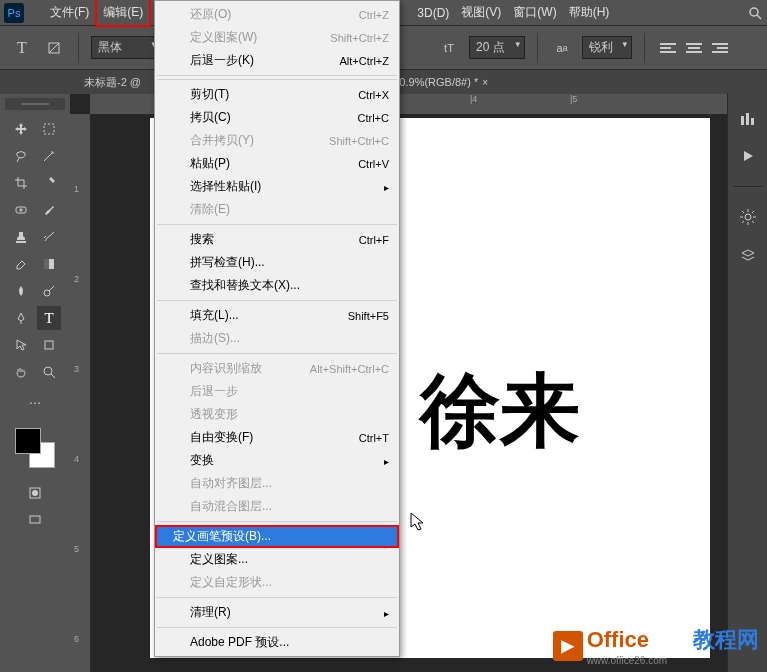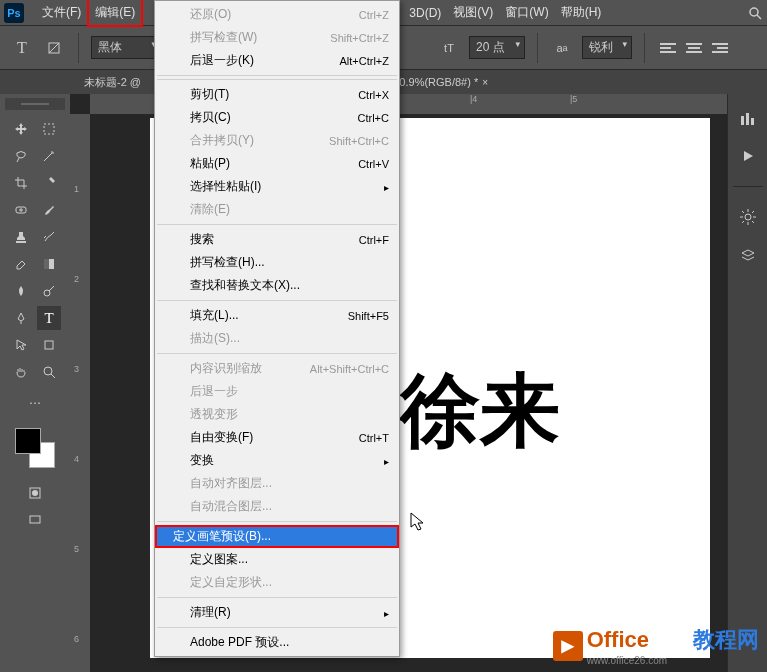--- a/index.html
+++ b/index.html
@@ -19,27 +19,27 @@
       display: flex;
       align-items: center;
       padding-left: 4px;
       border-bottom: 1px solid #2a2a2a;
     }
     .ps-logo {
       width: 20px;
       height: 20px;
       background: #001e36;
       color: #31a8ff;
-      font-weight: bold;
+      font-weight: normal;
       font-size: 11px;
       display: flex;
       align-items: center;
       justify-content: center;
       border-radius: 3px;
-      margin-right: 12px;
+      margin-right: 20px;
     }
     .menu-item {
       padding: 4px 6px;
       color: #e0e0e0;
       cursor: default;
     }
     .menu-item.active {
       border: 2px solid red;
     }
     .toolbar {
@@ -204,21 +204,21 @@
       position: absolute;
       top: 24px;
       left: 80px;
       width: 560px;
       height: 540px;
       background: #fff;
     }
     .canvas-text {
       position: absolute;
       top: 264px;
-      left: 330px;
+      left: 350px;
       font-size: 80px;
       font-weight: bold;
       color: #000;
       font-family: "SimHei", sans-serif;
     }
     .right-panel {
       width: 40px;
       background: #434343;
       border-left: 1px solid #2a2a2a;
       display: flex;
@@ -580,21 +580,21 @@
       </div>
   </div>
 </div>
 
 <div class="dropdown-menu" id="edit-menu">
     <div class="menu-row disabled">
       <span class="menu-label">还原(O)</span>
       <span class="menu-shortcut">Ctrl+Z</span>
     </div>
     <div class="menu-row disabled">
-      <span class="menu-label">拼写检查(W)</span>
+      <span class="menu-label">定义图案(W)</span>
       <span class="menu-shortcut">Shift+Ctrl+Z</span>
     </div>
     <div class="menu-row">
       <span class="menu-label">后退一步(K)</span>
       <span class="menu-shortcut">Alt+Ctrl+Z</span>
     </div>
     <div class="menu-sep"></div>
     <div class="menu-sep"></div>
     <div class="menu-row">
       <span class="menu-label">剪切(T)</span>

